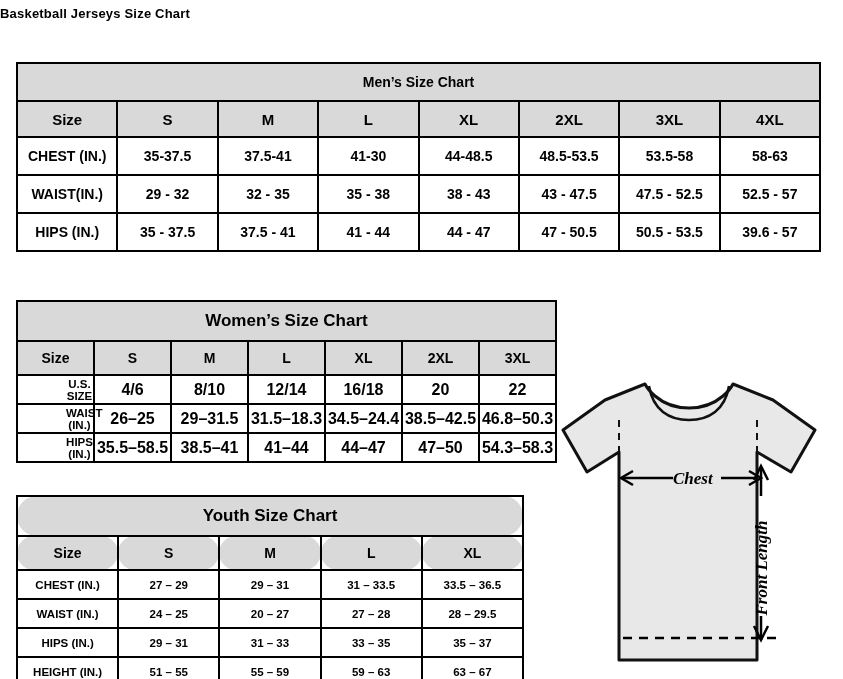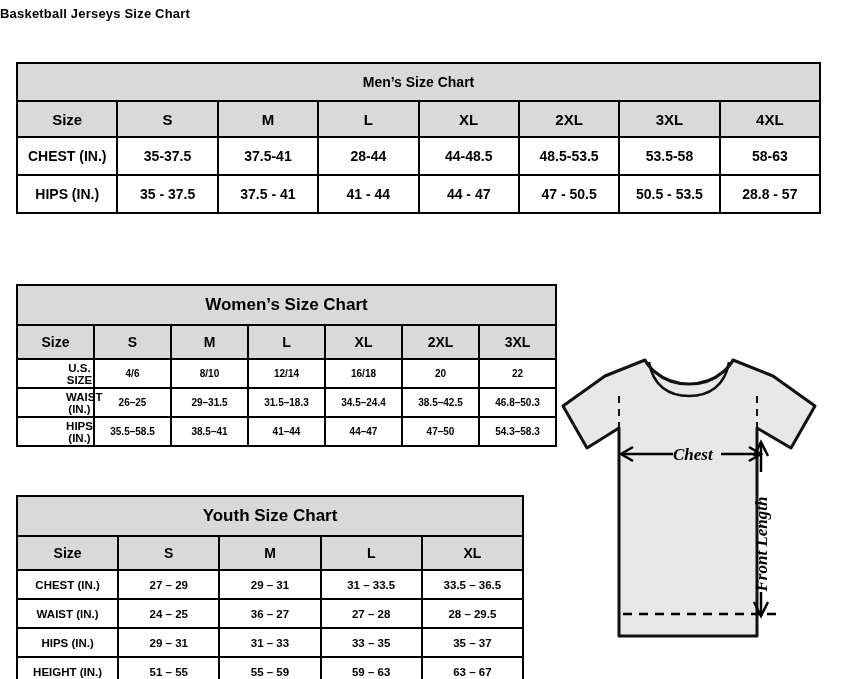--- a/index.html
+++ b/index.html
@@ -57,45 +57,45 @@
     width: 805px;
   }
   #men-chart td { height: 36px; font-size: 14px; }
   #men-chart .col-head { font-size: 15px; height: 34px; }
   #men-chart .rowlabel { font-size: 14px; }
 
   
   #women-chart {
     position: absolute;
     left: 16px;
-    top: 284px;
+    top: 300px;
     width: 541px;
   }
   #women-chart .hdr-band { font-size: 17px; height: 38px; }
   #women-chart .col-head { font-size: 14px; height: 32px; }
-  #women-chart td { height: 27px; font-size: 10px; }
+  #women-chart td { height: 27px; font-size: 16px; }
   #women-chart .rowlabel { font-size: 11.5px; padding-left: 48px; }
 
   
   #youth-chart {
     position: absolute;
     left: 16px;
     top: 495px;
     width: 508px;
   }
   #youth-chart .hdr-band { font-size: 17px; height: 38px; }
   #youth-chart .col-head { font-size: 14px; height: 32px; }
-  #youth-chart td { height: 27px; font-size: 11.5px; }
+  #youth-chart td { height: 27px; font-size: 11.5px; border-radius: 20px; }
   #youth-chart .rowlabel { font-size: 11.5px; }
 
   
   #shirt-diagram {
     position: absolute;
     left: 545px;
-    top: 344px;
+    top: 368px;
     width: 290px;
     height: 310px;
   }
   #shirt-diagram svg { display: block; }
   .dlabel {
     font-family: "Liberation Serif", serif;
     font-style: italic;
     font-weight: bold;
     font-size: 17px;
     fill: #000;
@@ -118,35 +118,45 @@
     <td class="col-head" style="width:99px">L</td>
     <td class="col-head" style="width:99px">XL</td>
     <td class="col-head" style="width:99px">2XL</td>
     <td class="col-head" style="width:99px">3XL</td>
     <td class="col-head" style="width:99px">4XL</td>
   </tr>
   <tr>
     <td class="rowlabel">CHEST (IN.)</td>
     <td>35-37.5</td>
     <td>37.5-41</td>
-    <td>28-44</td>
+    <td>41-30</td>
     <td>44-48.5</td>
     <td>48.5-53.5</td>
     <td>53.5-58</td>
     <td>58-63</td>
+  </tr>
+  <tr>
+    <td class="rowlabel">WAIST(IN.)</td>
+    <td>29 - 32</td>
+    <td>32 - 35</td>
+    <td>35 - 38</td>
+    <td>38 - 43</td>
+    <td>43 - 47.5</td>
+    <td>47.5 - 52.5</td>
+    <td>52.5 - 57</td>
   </tr>
   <tr>
     <td class="rowlabel">HIPS (IN.)</td>
     <td>35 - 37.5</td>
     <td>37.5 - 41</td>
     <td>41 - 44</td>
     <td>44 - 47</td>
     <td>47 - 50.5</td>
     <td>50.5 - 53.5</td>
-    <td>28.8 - 57</td>
+    <td>39.6 - 57</td>
   </tr>
 </tbody>
   </table>
 
 <table class="chart" id="women-chart">
   <tbody>
       <tr>
     <td class="hdr-band" colspan="7">Women’s Size Chart</td>
   </tr>
   <tr>
@@ -203,21 +213,21 @@
   <tr>
     <td class="rowlabel">CHEST (IN.)</td>
     <td>27 – 29</td>
     <td>29 – 31</td>
     <td>31 – 33.5</td>
     <td>33.5 – 36.5</td>
   </tr>
   <tr>
     <td class="rowlabel">WAIST  (IN.)</td>
     <td>24 – 25</td>
-    <td>36 – 27</td>
+    <td>20 – 27</td>
     <td>27 – 28</td>
     <td>28 – 29.5</td>
   </tr>
   <tr>
     <td class="rowlabel">HIPS  (IN.)</td>
     <td>29 – 31</td>
     <td>31 – 33</td>
     <td>33 – 35</td>
     <td>35 – 37</td>
   </tr>

